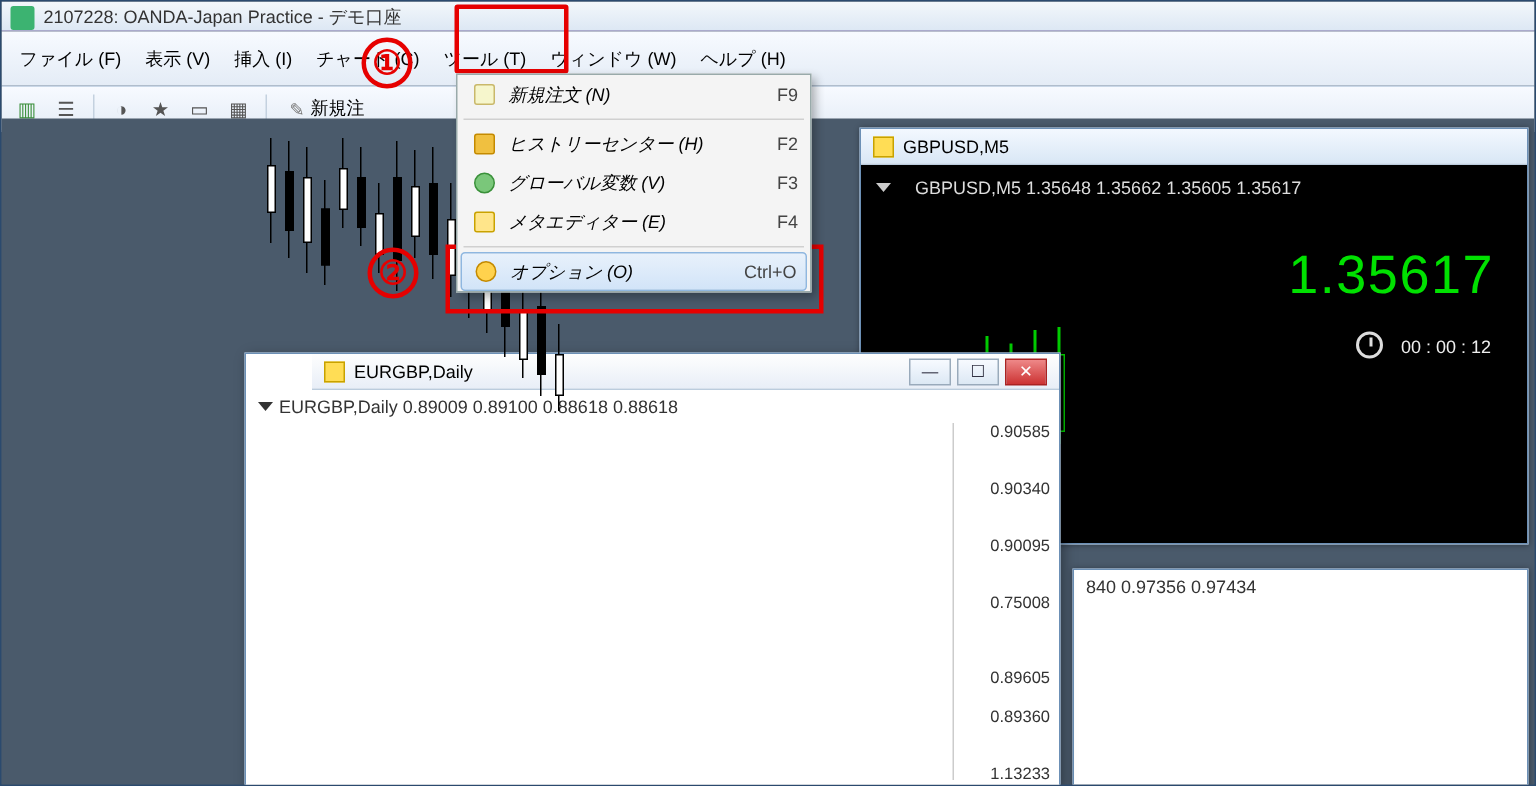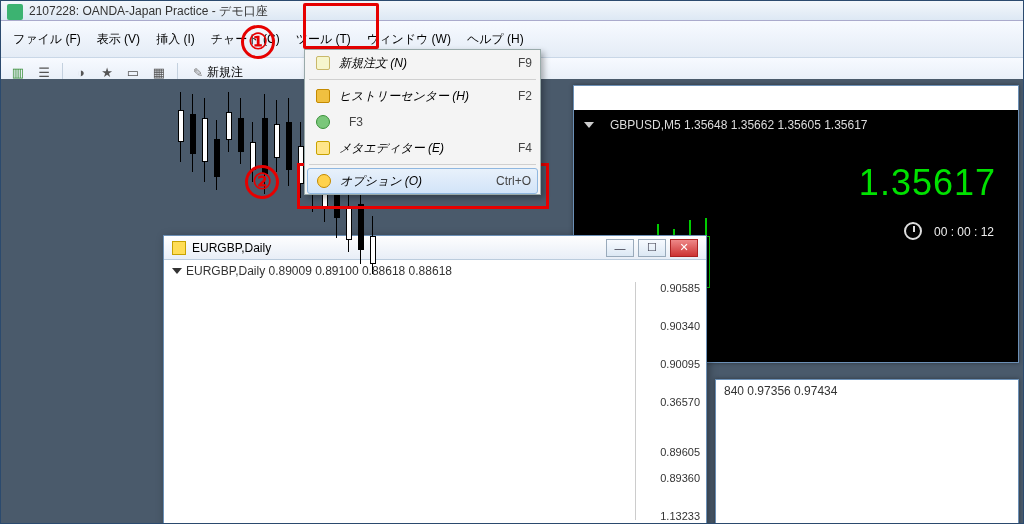--- a/index.html
+++ b/index.html
@@ -60,21 +60,21 @@
   .cd .body { position:absolute; left:0; width:8px; background:#000; border:1px solid #0c0; }
   .cd.up .body { background:#000; border-color:#0c0; }
   .cd.dn .body { background:#fff; border-color:#0c0; }
 
   
   .win-partial { position:absolute; left:714px; top: 300px; width:304px; height:200px; background:#fff; border:1px solid #6c90b6; box-shadow:0 0 4px rgba(0,0,0,.4); }
   .win-partial .hdr { font-size:11px; padding:4px 8px; color:#333; }
 
   
   .win-eurgbp { position:absolute; left:162px; top:156px; width:544px; height:290px; background:#fff; border:1px solid #6c90b6; box-shadow:2px 2px 8px rgba(0,0,0,.35); z-index: 20; }
-  .win-eurgbp .winhead { background: linear-gradient(#fefefe,#e8eef7); }
+  .win-eurgbp .winhead { background: linear-gradient(#fefefe,#e8eef7); margin-left: 44px; }
   .winbtns { margin-left:auto; display:flex; gap:4px; }
   .winbtns .wb { width:28px; height:18px; border:1px solid #9ab; background:linear-gradient(#f7faff,#dce8f4); display:flex; align-items:center; justify-content:center; font-size:11px; color:#334; }
   .winbtns .wb.close { background: linear-gradient(#e88,#c33); color:#fff; border-color:#a22; }
   .eur-body { position:absolute; top:24px; left:0; right:0; bottom:0; background:#fff; }
   .eur-info { font-size:11px; color:#333; padding:4px 8px; display:flex; align-items:center; gap:4px; }
   .eur-chart { position:absolute; top:22px; left:8px; right:70px; bottom:4px; border-right:1px solid #ccc; }
   .eur-ylabels { position:absolute; top:22px; right:6px; width:60px; bottom:4px; }
   .ylab { position:absolute; right:0; font-size:11px; color:#333; }
   .eg-cd { position:absolute; width:6px; }
   .eg-cd .w { position:absolute; left:2px; width:1px; background:#000; }
@@ -145,20 +145,21 @@
     <span class="ico">
         <span style="background:#f0c040;border:1px solid #c48a00;"></span>
       </span>
     <span class="label">ヒストリーセンター (H)</span>
     <span class="shortcut">F2</span>
   </div>
   <div class="row">
     <span class="ico">
         <span style="background:#7ac77a;border:1px solid #3a913a;border-radius:50%;"></span>
       </span>
+    <span class="label">グローバル変数 (V)</span>
     <span class="shortcut">F3</span>
   </div>
   <div class="row">
     <span class="ico">
         <span style="background:#ffe58a;border:1px solid #c9a200;"></span>
       </span>
     <span class="label">メタエディター (E)</span>
     <span class="shortcut">F4</span>
   </div>
   <div class="div"></div>
@@ -168,20 +169,24 @@
       </span>
     <span class="label">オプション (O)</span>
     <span class="shortcut">Ctrl+O</span>
   </div>
 </div>
 <div class="options-highlight"></div>
 
 <div class="mdi">
 
   <div class="win-gbpusd">
+    <div class="winhead">
+      <span class="chico"></span>
+      <span>GBPUSD,M5</span>
+    </div>
     <div class="gbp-body">
       <div class="gbp-info">
         <span class="tri"></span>
         <span>GBPUSD,M5 1.35648 1.35662 1.35605 1.35617</span>
       </div>
       <div class="big-price">1.35617</div>
       <div class="gbp-timer">
         <span class="clk"></span>
         <span>00 : 00 : 12</span>
       </div>
@@ -311,21 +316,21 @@
           </div>
         <div class="eg-cd" style="left:198px;">
             <div class="w" style="bottom:8px;height:58px;"></div>
             <div class="b" style="bottom:18px;height:28px;"></div>
           </div>
       </div>
       <div class="eur-ylabels">
         <span class="ylab" style="top:0;">0.90585</span>
         <span class="ylab" style="top:38px;">0.90340</span>
         <span class="ylab" style="top:76px;">0.90095</span>
-        <span class="ylab" style="top:114px;">0.36570</span>
+        <span class="ylab" style="top:114px;">0.75008</span>
         <span class="ylab" style="top:164px;">0.89605</span>
         <span class="ylab" style="top:190px;">0.89360</span>
         <span class="ylab" style="top:228px;">1.13233</span>
       </div>
     </div>
   </div>
 
 </div>
 
 </body></html>

